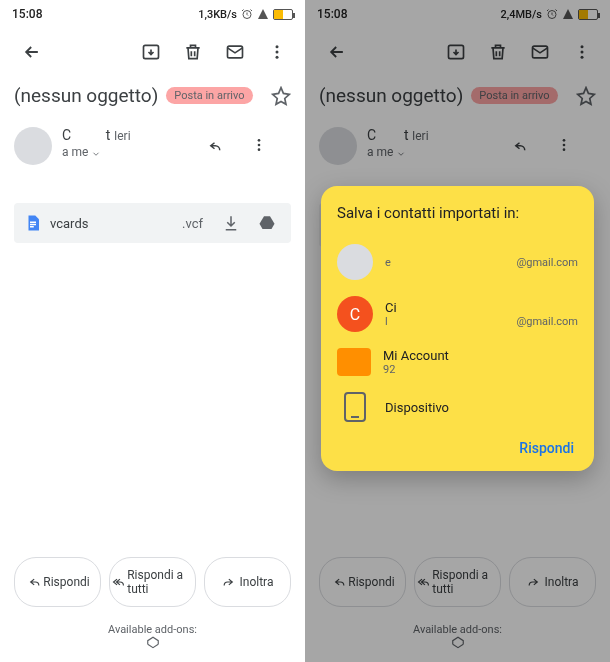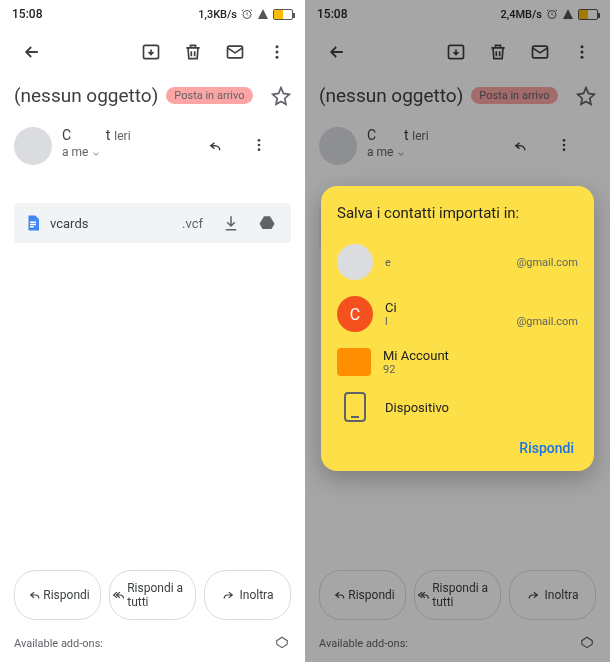--- a/index.html
+++ b/index.html
@@ -22,21 +22,21 @@
   .sender-name { font-size: 14px; }
   .sender-sub { font-size: 12px; color: #5f6368; display: flex; align-items: flex-end; gap: 3px; margin-top: 2px; }
   .attachment { margin: 34px 14px 0 14px; background: #f1f3f4; border-radius: 4px; height: 40px; display: flex; align-items: center; padding: 0 10px; gap: 8px; font-size: 13px; color: #5f6368; }
   .file-icon { width: 18px; height: 22px; }
   .att-name { flex: 1; color: #3c4043; }
   .att-ext { color: #5f6368; margin-right: 6px; }
   .att-stub { margin: 34px 14px 0 14px; background: #f1f3f4; border-radius: 4px; height: 44px; width: 54px; }
   .bottom { margin-top: auto; padding: 10px 14px 4px 14px; }
   .actions { display: flex; gap: 8px; justify-content: space-between; margin-bottom: 10px; }
   .pill { flex: 1; border: 1px solid #dadce0; border-radius: 22px; height: 50px; display: flex; flex-direction: row; align-items: center; justify-content: center; gap: 2px; font-size: 12px; color: #3c4043; cursor: pointer; }
-  .addons { display: flex; align-items: center; justify-content: space-between; font-size: 11px; color: #5f6368; padding: 6px 0 8px 0; }
+  .addons { display: flex; align-items: center; font-size: 11px; color: #5f6368; padding: 6px 0 8px 0; flex-direction: column; }
   
   .dialog { position: absolute; left: 16px; right: 16px; top: 186px; background: #fde047; border-radius: 16px; padding: 18px 16px 10px 16px; z-index: 10; box-shadow: 0 8px 24px rgba(0,0,0,0.25); }
   .dialog-title { font-size: 15px; color: #202124; margin-bottom: 14px; }
   .drow { display: flex; align-items: center; gap: 12px; padding: 8px 0; cursor: pointer; }
   .dicon { width: 36px; height: 36px; border-radius: 50%; display: flex; align-items: center; justify-content: center; flex-shrink: 0; }
   .dicon.grey { background: #dadce0; }
   .dicon.orange { background: #f4511e; color: #fff; font-size: 16px; }
   .dicon.folder { background: #ff8f00; border-radius: 4px; width: 34px; height: 28px; }
   .dicon.device { border: 2px solid #5f6368; border-radius: 4px; width: 22px; height: 30px; position: relative; background: none; }
   .dicon.device::after { content: ''; position: absolute; bottom: 2px; left: 50%; transform: translateX(-50%); width: 8px; height: 2px; background: #5f6368; }

